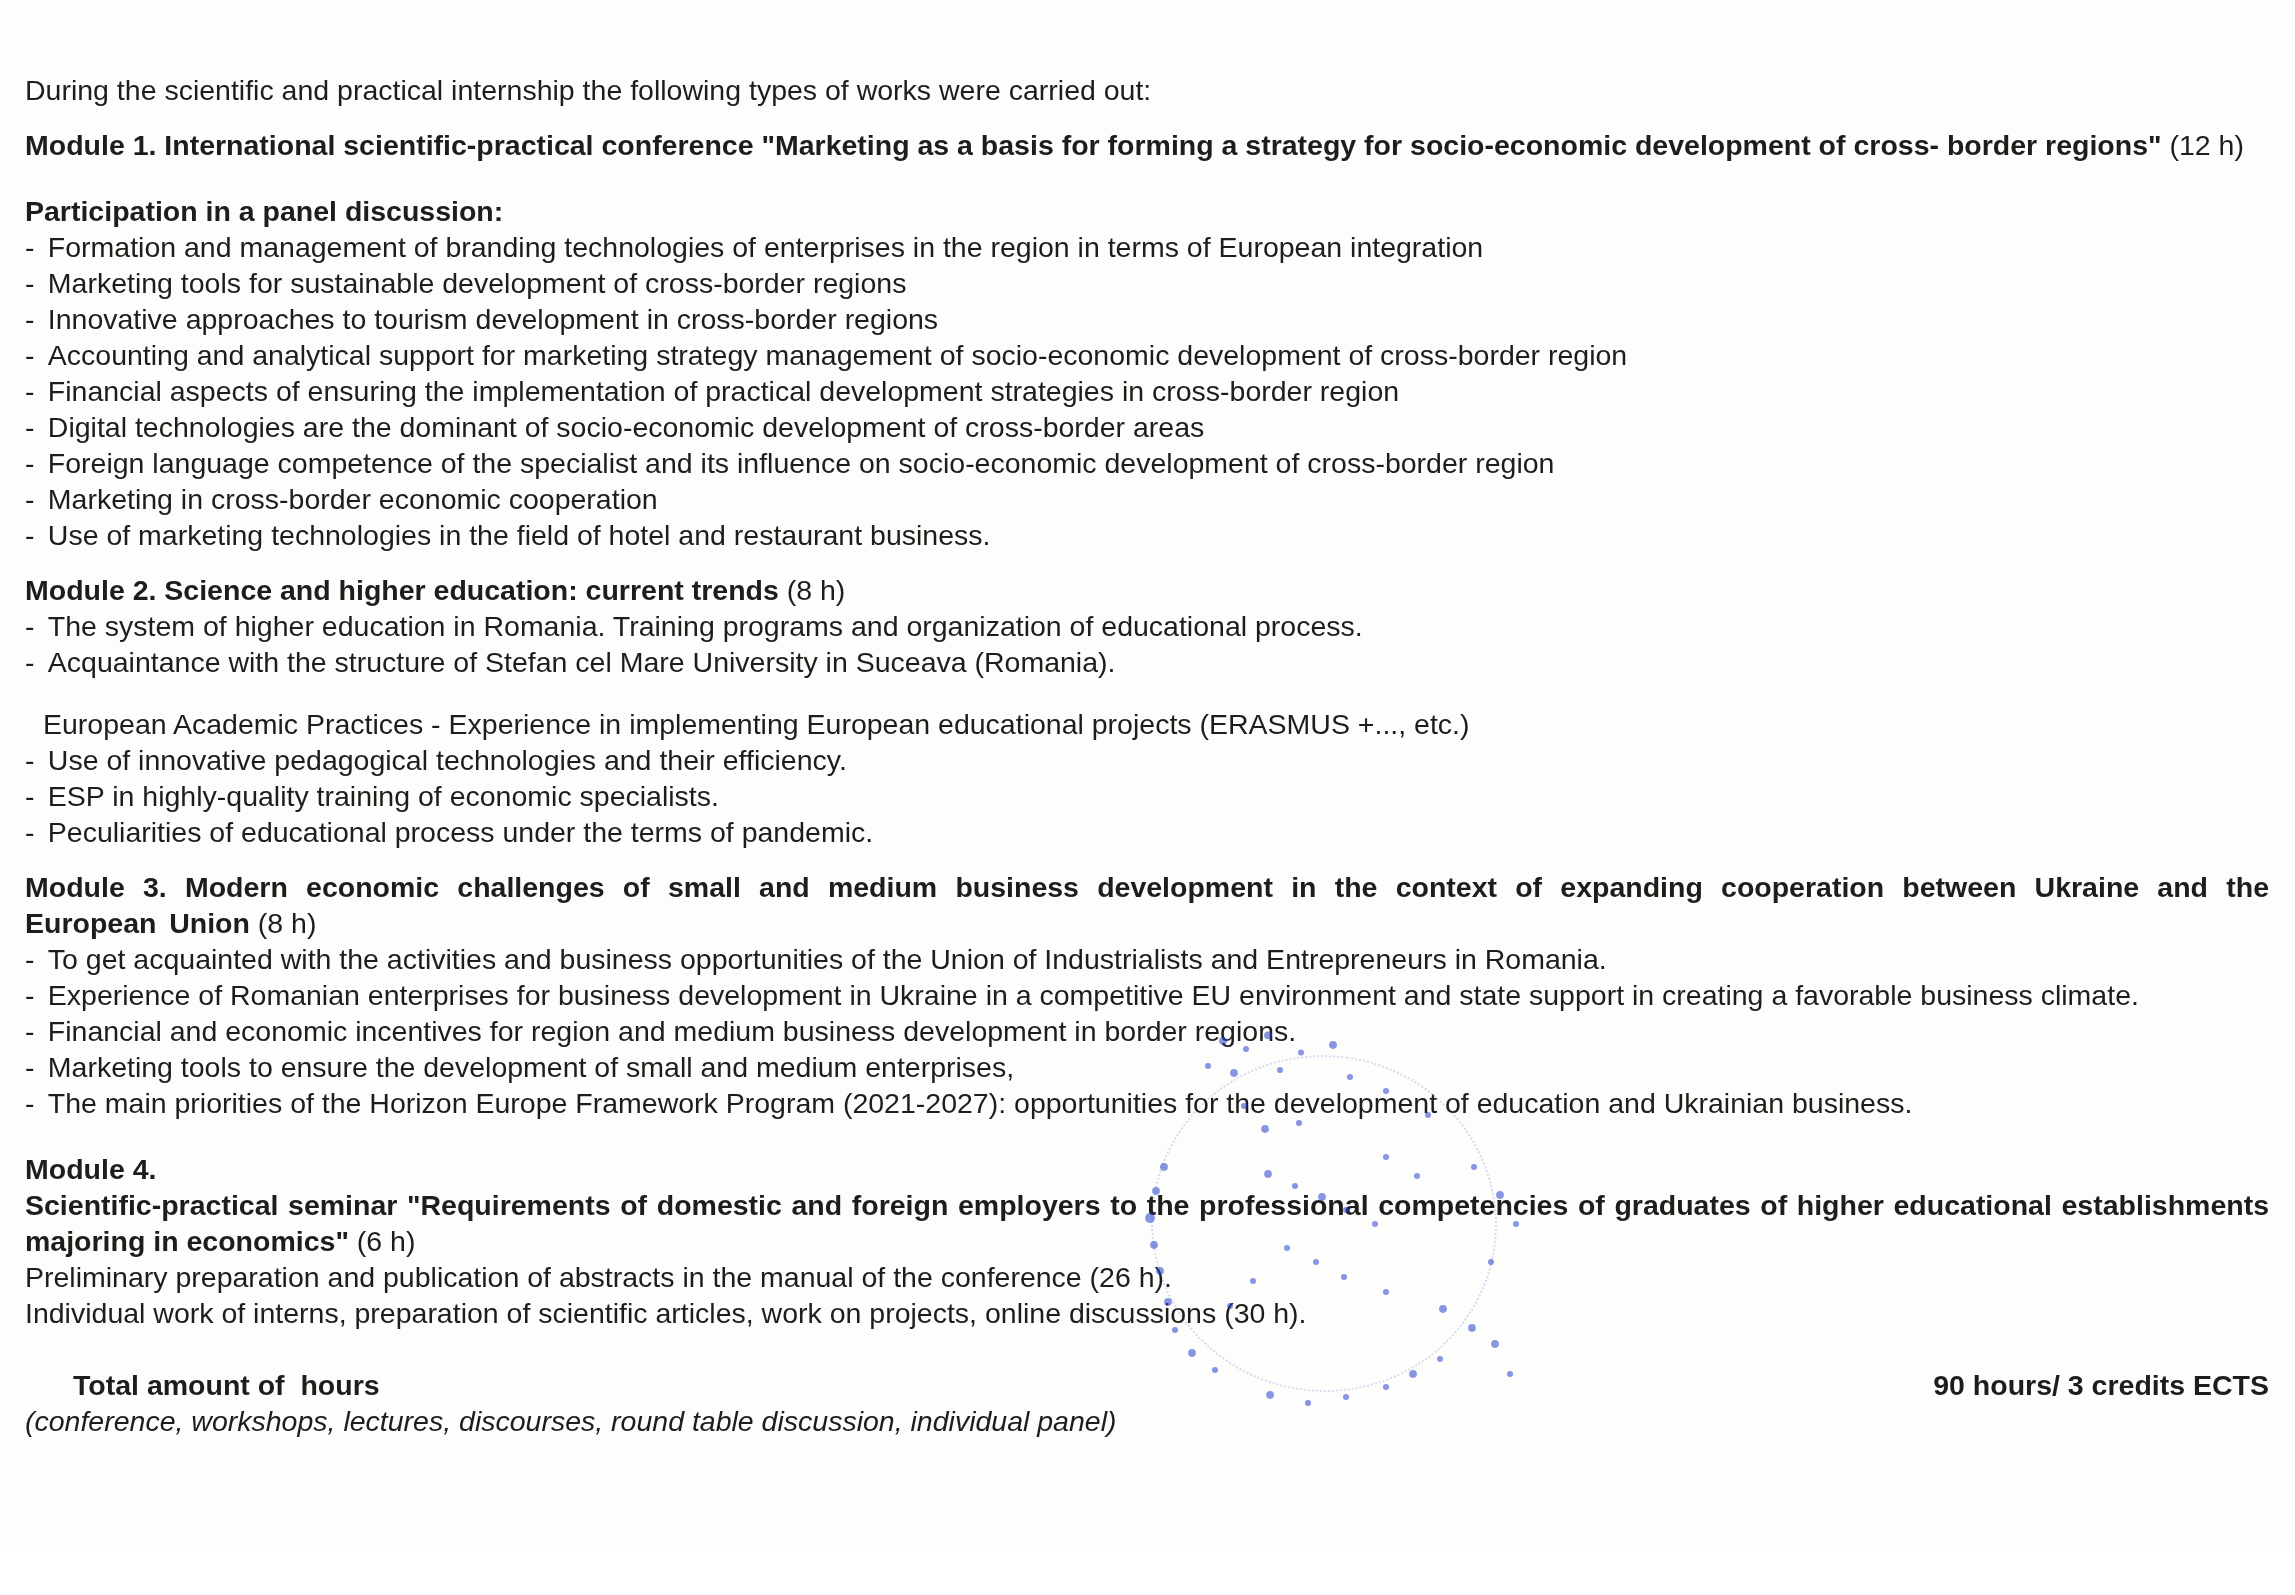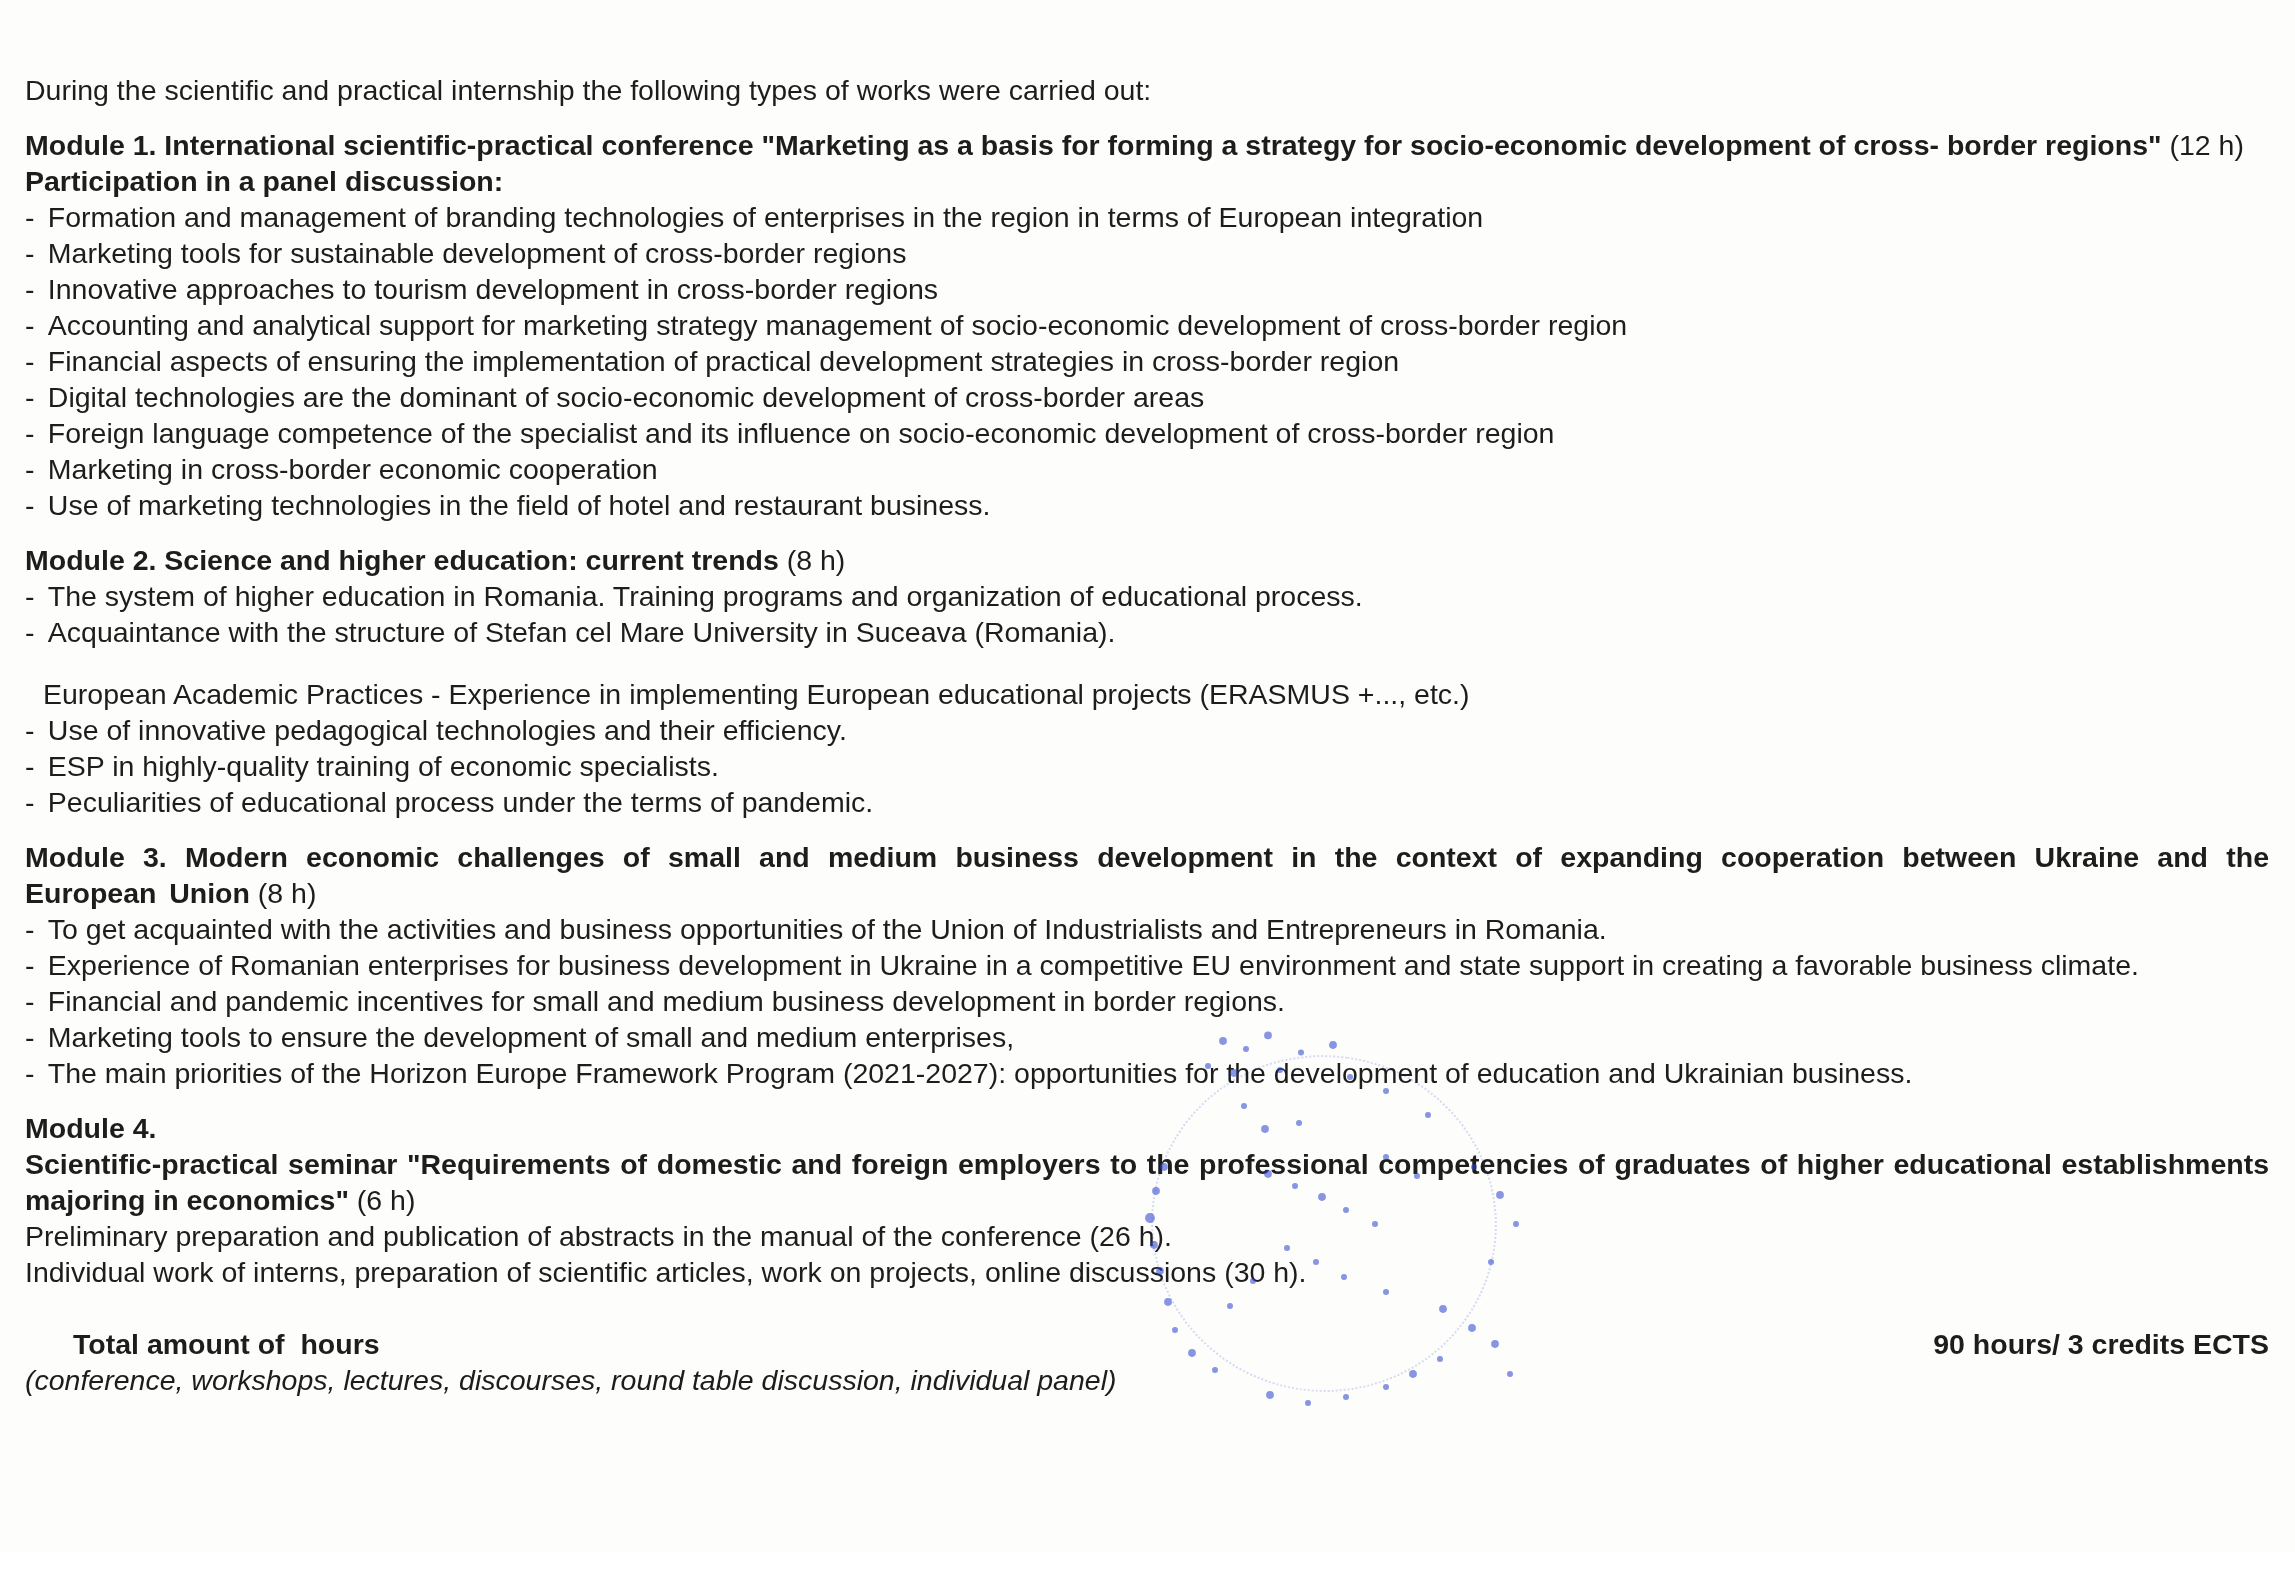--- a/index.html
+++ b/index.html
@@ -13,21 +13,21 @@
     width:2296px;height:1552px;
     box-sizing:border-box;
     background:#fdfdfb;
     color:#1d1d1b;
     font-size:28.5px;
     line-height:36px;
     padding:72px 27px 0 25px;
     overflow:hidden;
   }
   p{margin:0;text-align:justify;}
-  .bold{font-weight:bold;}
+  .bold{font-weight:bold;margin-top:30px;}
   .module{margin-top:19px;}
   .item::before{
     content:"-";
     margin-right:13.3px;
   }
   .continuation{padding-left:18px;margin-top:26px;}
   .footer{
     margin-top:36px;
     display:flex;
     justify-content:space-between;
@@ -102,21 +102,21 @@
     <p class="continuation">European Academic Practices - Experience in implementing European educational projects (ERASMUS +..., etc.)</p>
     <p class="item">Use of innovative pedagogical technologies and their efficiency.</p>
     <p class="item">ESP in highly-quality training of economic specialists.</p>
     <p class="item">Peculiarities of educational  process under the terms of pandemic.</p>
   </div>
 
   <div class="module">
     <p><span class="bold wide">Module 3. Modern economic challenges of small and medium business development in the context of expanding cooperation between Ukraine and the European Union</span><span> (8 h)</span></p>
     <p class="item">To get acquainted with the activities and business opportunities of the Union of Industrialists and Entrepreneurs in Romania.</p>
     <p class="item">Experience of Romanian enterprises for business development in Ukraine in a competitive EU environment and state support in creating a favorable business climate.</p>
-    <p class="item">Financial and pandemic incentives for small and medium business development in border regions.</p>
+    <p class="item">Financial and economic incentives for region and medium business development in border regions.</p>
     <p class="item">Marketing tools to ensure the development of small and medium enterprises,</p>
     <p class="item">The main priorities of the Horizon Europe Framework Program (2021-2027): opportunities for the development of education and Ukrainian business.</p>
   </div>
 
   <div class="module">
     <p class="bold">Module 4.</p>
     <p><span class="bold">Scientific-practical seminar "Requirements of domestic and foreign employers to the professional competencies of graduates of higher educational establishments majoring in economics"</span><span> (6 h)</span></p>
     <p>Preliminary preparation and publication of abstracts in the manual of the conference (26 h).</p>
     <p>Individual work of interns, preparation of scientific articles, work on projects, online discussions (30 h).</p>
   </div>

